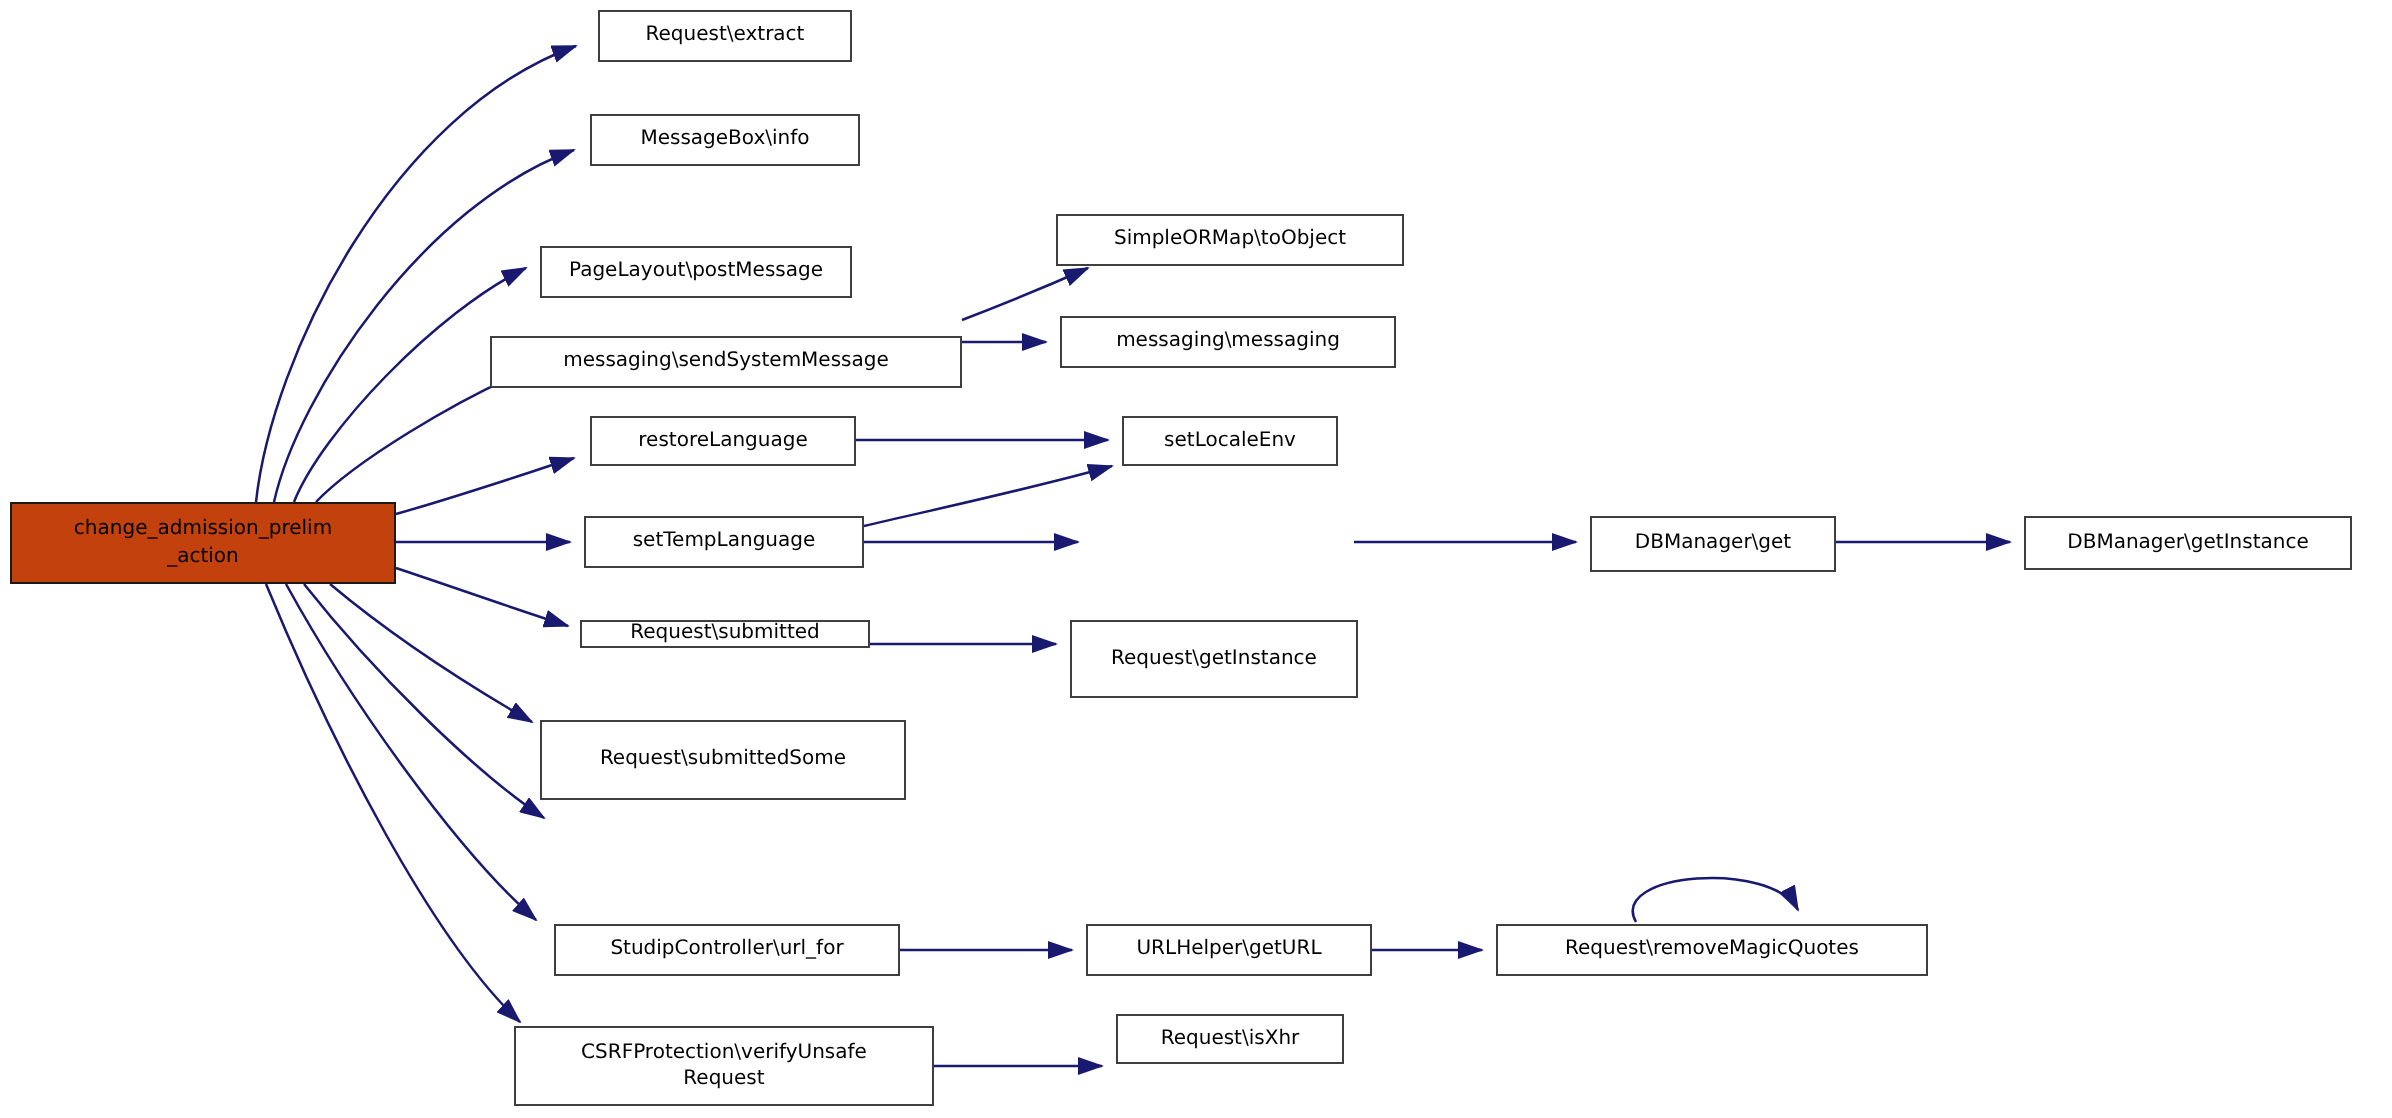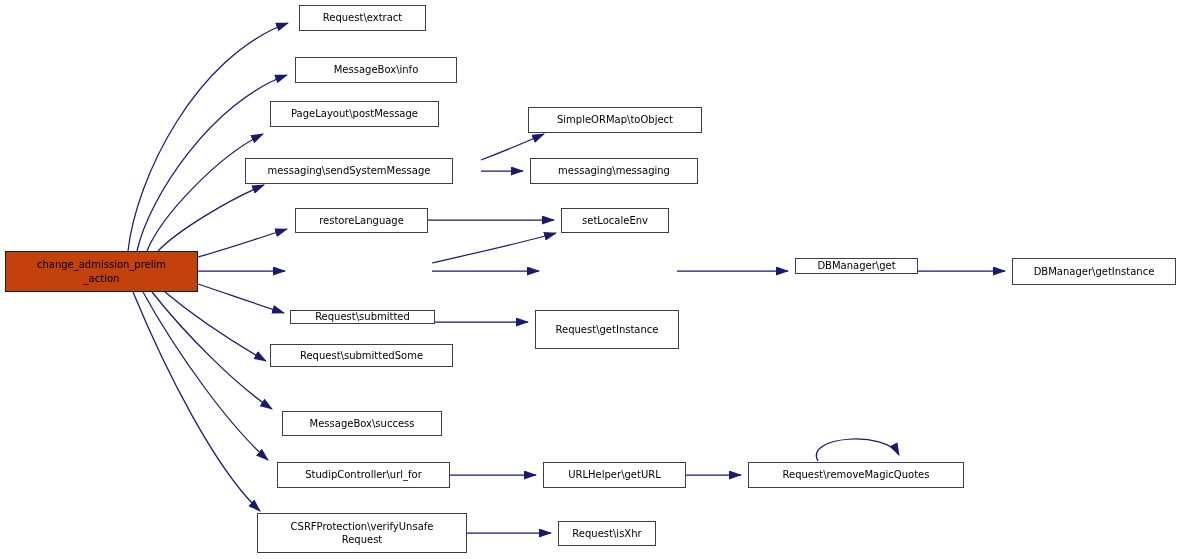--- a/index.html
+++ b/index.html
@@ -82,52 +82,52 @@
     <path class="edge" d="M 686 475 L 741 475" marker-end="url(#arrow)"></path>
     <path class="edge" d="M 818 461 C 804 436, 886 430, 899 455" marker-end="url(#arrow)"></path>
     <path class="edge" d="M 467 533 L 551 533" marker-end="url(#arrow)"></path>
   </svg>
 
   <div class="node root" style="left:5px;top:251px;width:193px;height:41px">change_admission_prelim
 _action</div>
 
   <div class="node" style="left:299px;top:5px;width:127px;height:26px">Request\extract</div>
 
-  <div class="node" style="left:295px;top:57px;width:162px;height:26px">MessageBox\info</div>
+  <div class="node" style="left:295px;top:57px;width:135px;height:26px">MessageBox\info</div>
 
-  <div class="node" style="left:270px;top:101px;width:169px;height:26px">PageLayout\postMessage</div>
+  <div class="node" style="left:270px;top:123px;width:156px;height:26px">PageLayout\postMessage</div>
 
-  <div class="node" style="left:245px;top:158px;width:208px;height:26px">messaging\sendSystemMessage</div>
+  <div class="node" style="left:245px;top:168px;width:236px;height:26px">messaging\sendSystemMessage</div>
 
   <div class="node" style="left:528px;top:107px;width:174px;height:26px">SimpleORMap\toObject</div>
 
   <div class="node" style="left:530px;top:158px;width:168px;height:26px">messaging\messaging</div>
 
   <div class="node" style="left:561px;top:208px;width:108px;height:25px">setLocaleEnv</div>
 
   <div class="node" style="left:295px;top:208px;width:133px;height:25px">restoreLanguage</div>
 
+  <div class="node" style="left:292px;top:258px;width:140px;height:26px">setTempLanguage</div>
 
 
-  <div class="node" style="left:795px;top:258px;width:123px;height:16px">DBManager\get</div>
+  <div class="node" style="left:795px;top:258px;width:123px;height:28px">DBManager\get</div>
 
   <div class="node" style="left:1012px;top:258px;width:164px;height:27px">DBManager\getInstance</div>
 
   <div class="node" style="left:290px;top:310px;width:145px;height:14px">Request\submitted</div>
 
   <div class="node" style="left:535px;top:310px;width:144px;height:39px">Request\getInstance</div>
 
-  <div class="node" style="left:270px;top:344px;width:183px;height:23px">Request\submittedSome</div>
+  <div class="node" style="left:270px;top:360px;width:183px;height:40px">Request\submittedSome</div>
 
-  <div class="node" style="left:282px;top:411px;width:160px;height:25px">MessageBox\success</div>
 
   <div class="node" style="left:543px;top:462px;width:143px;height:26px">URLHelper\getURL</div>
 
   <div class="node" style="left:277px;top:462px;width:173px;height:26px">StudipController\url_for</div>
 
   <div class="node" style="left:748px;top:462px;width:216px;height:26px">Request\removeMagicQuotes</div>
 
   <div class="node" style="left:257px;top:513px;width:210px;height:40px">CSRFProtection\verifyUnsafe
 Request</div>
 
-  <div class="node" style="left:558px;top:521px;width:98px;height:25px">Request\isXhr</div>
+  <div class="node" style="left:558px;top:507px;width:114px;height:25px">Request\isXhr</div>
 
 </div>
 
 </body></html>

